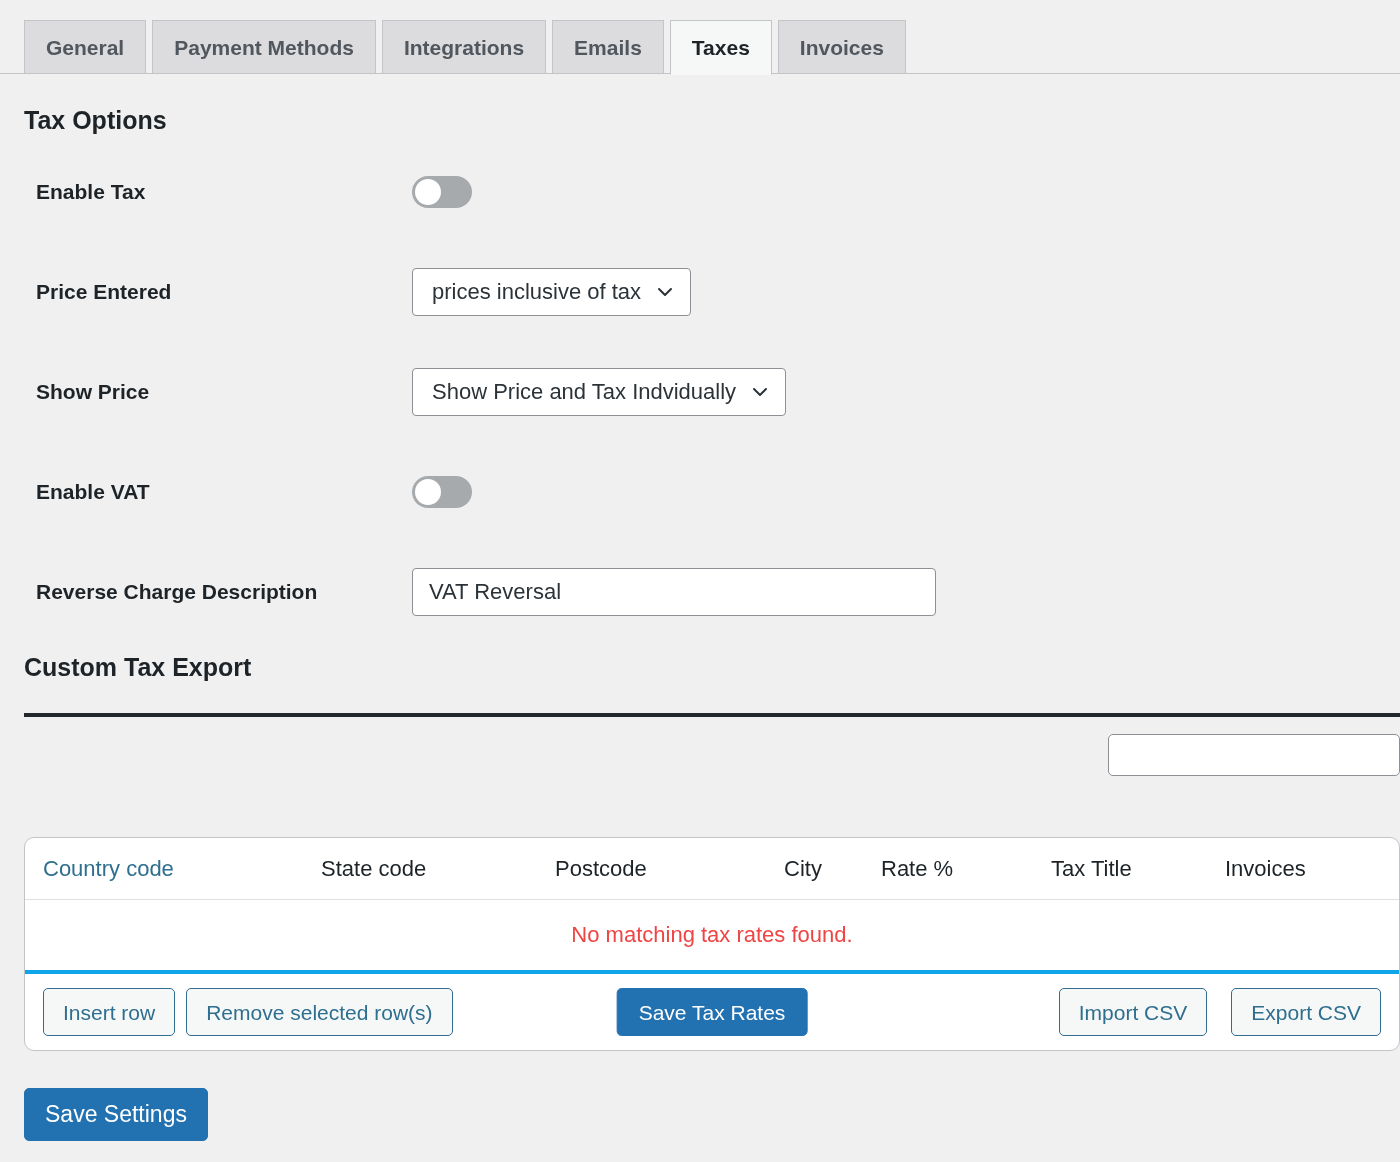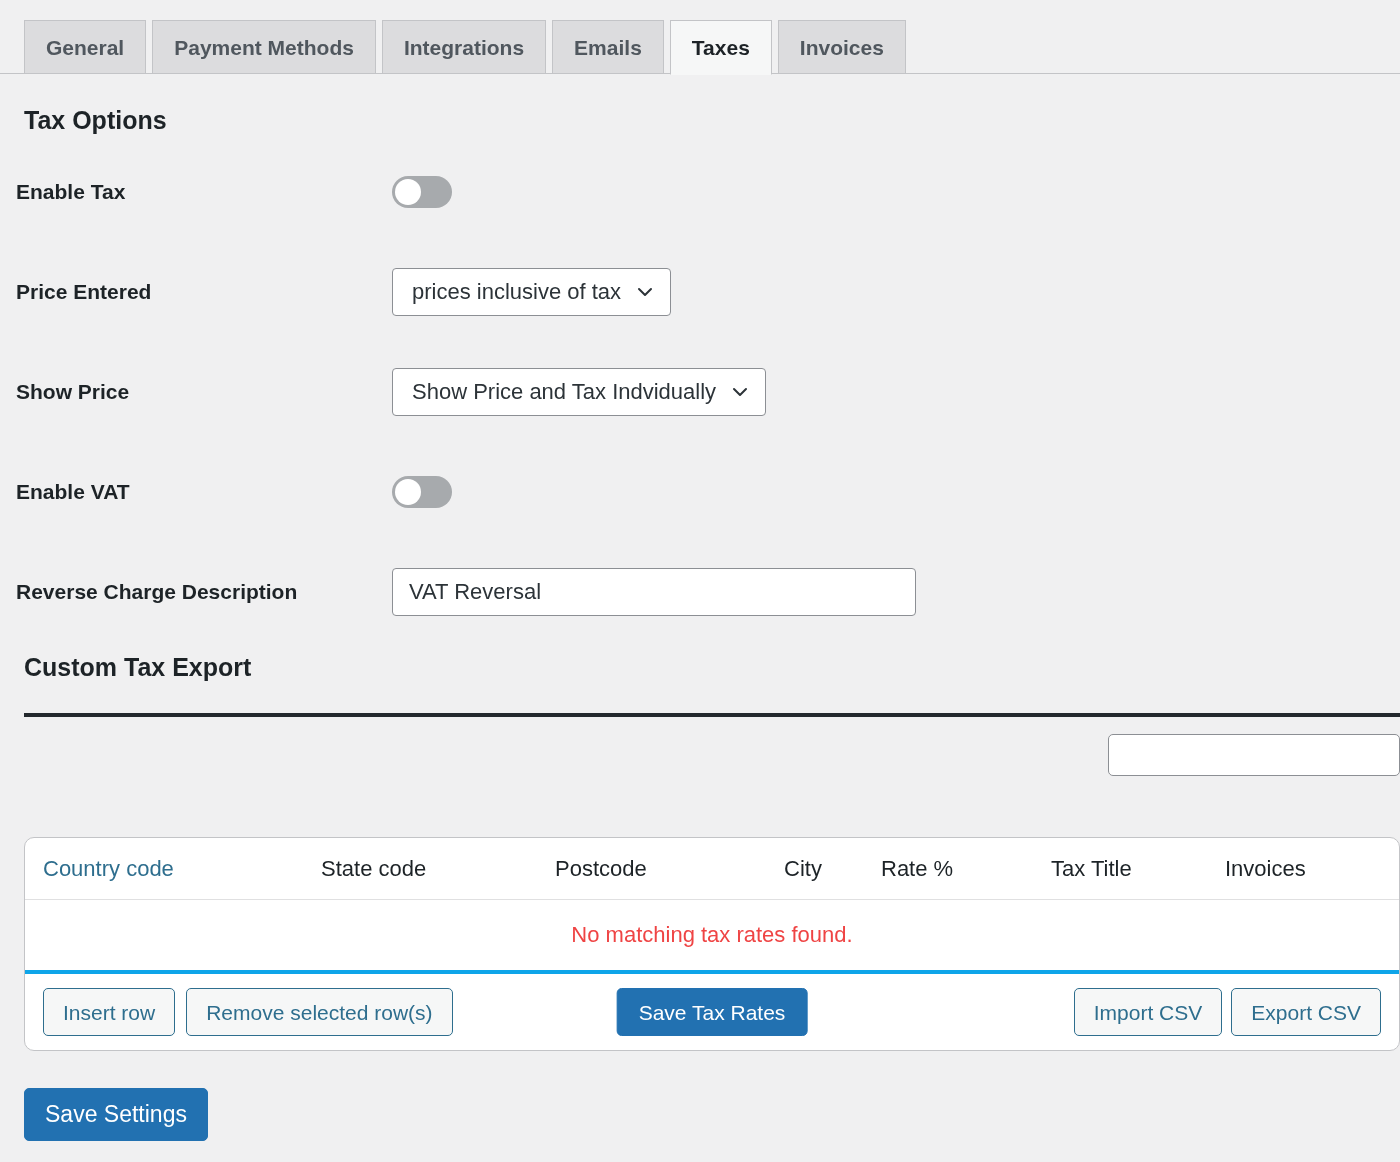--- a/index.html
+++ b/index.html
@@ -79,21 +79,21 @@
   .thick-rule {
     margin: 33px 0 0 24px;
     width: 1376px;
     height: 0;
     border-top: 4px solid #23282d;
     box-sizing: border-box;
   }
 
   
   .settings {
-    padding-left: 16px;
+    padding-left: 36px;
     padding-top: 34px;
   }
   .row {
     display: flex;
     align-items: center;
     min-height: 50px;
     margin-bottom: 50px;
   }
   .row:last-child { margin-bottom: 0; }
   .row-label {
@@ -240,21 +240,21 @@
   }
   .actions-left { display: flex; gap: 11px; }
   .actions-center {
     position: absolute;
     left: 50%;
     transform: translateX(-50%);
   }
   .actions-right {
     margin-left: auto;
     display: flex;
-    gap: 9px;
+    gap: 24px;
     justify-content: center;
   }
 
   .btn {
     font-family: "Liberation Sans", sans-serif;
     font-size: 21px;
     line-height: 1;
     border-radius: 5px;
     cursor: pointer;
     white-space: nowrap;

